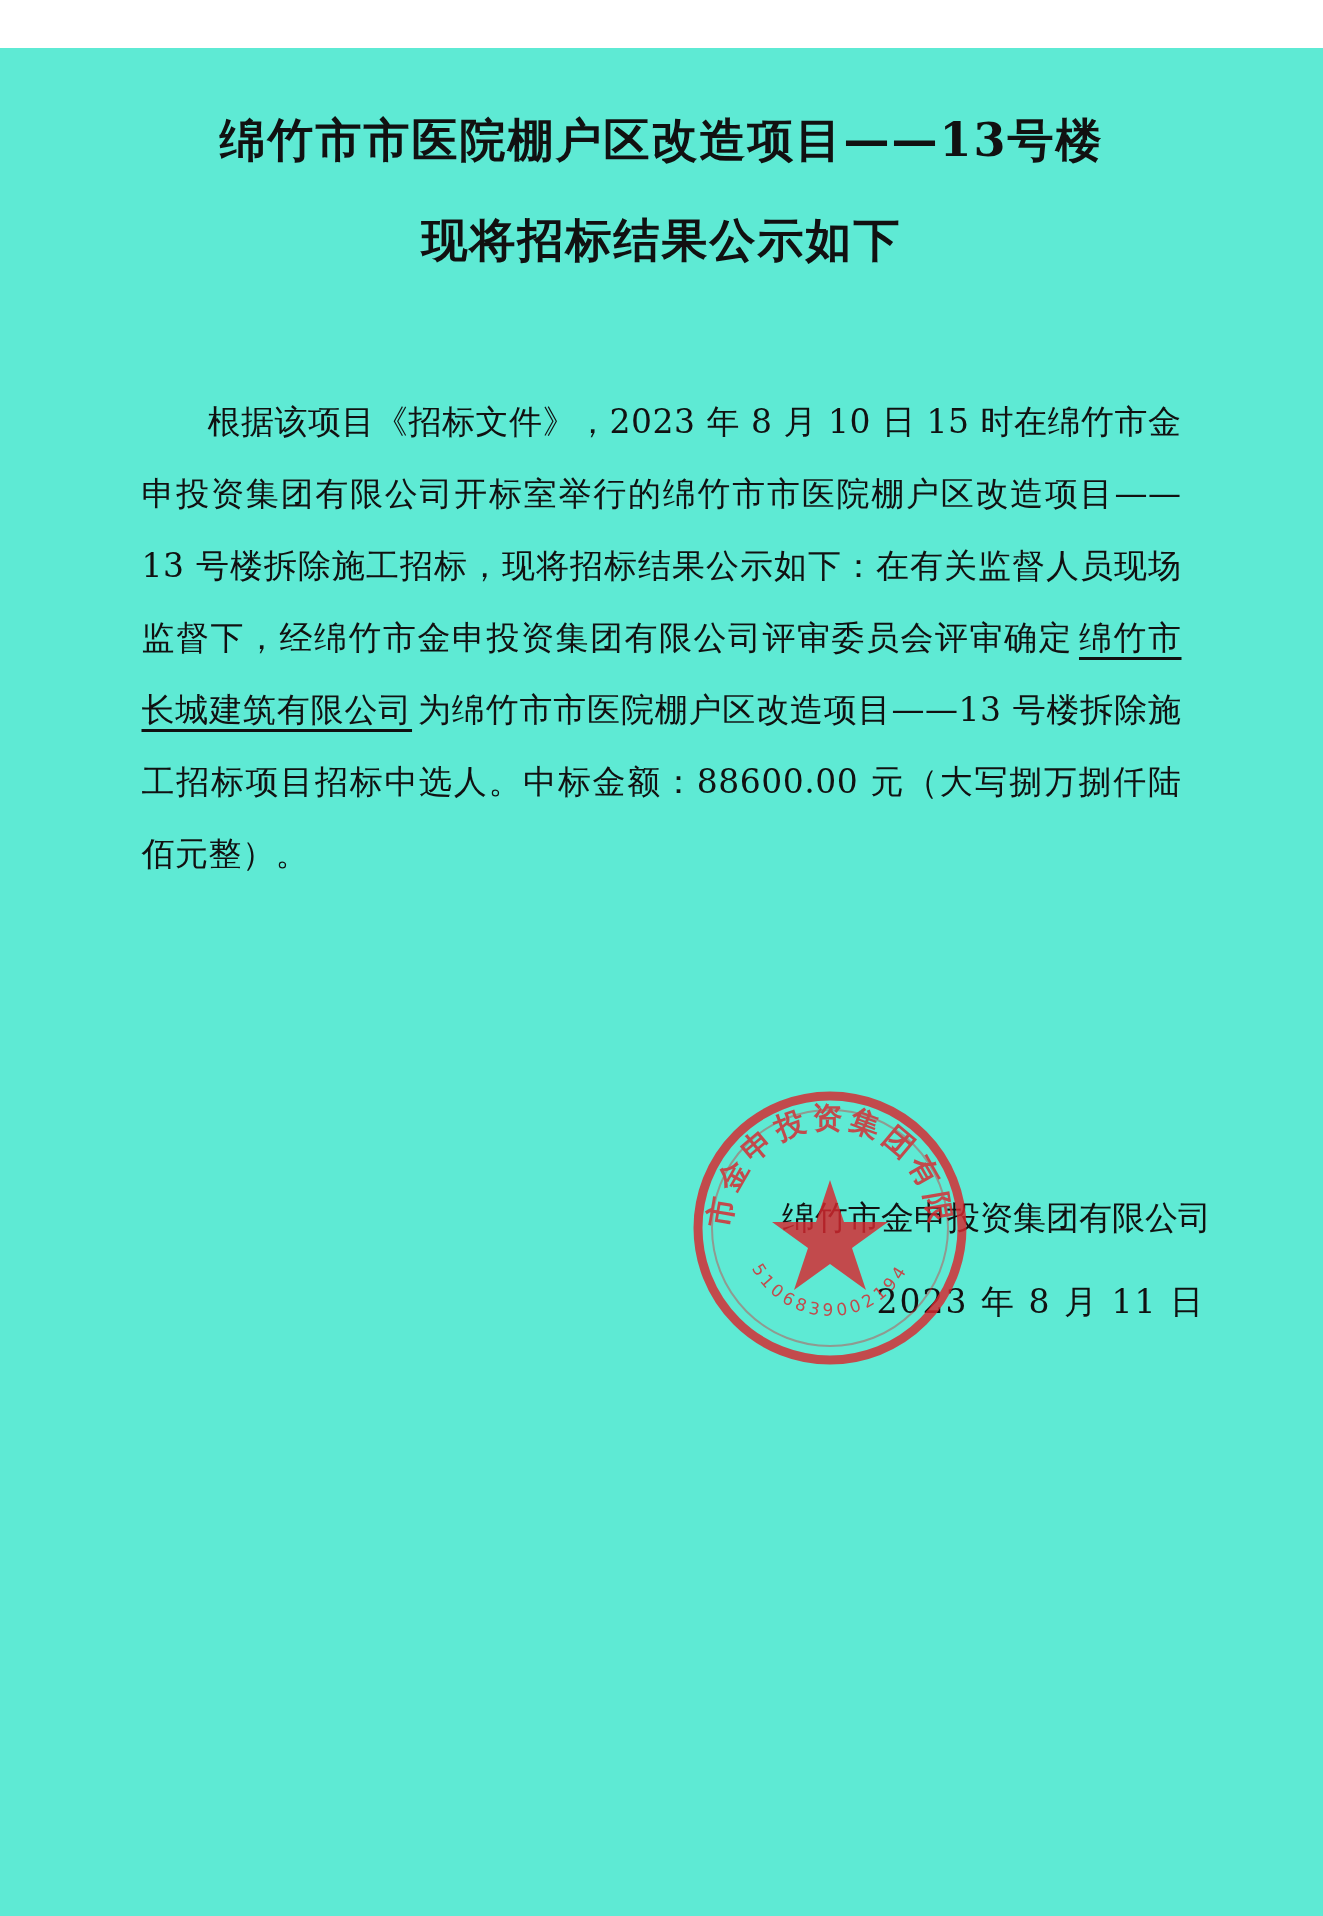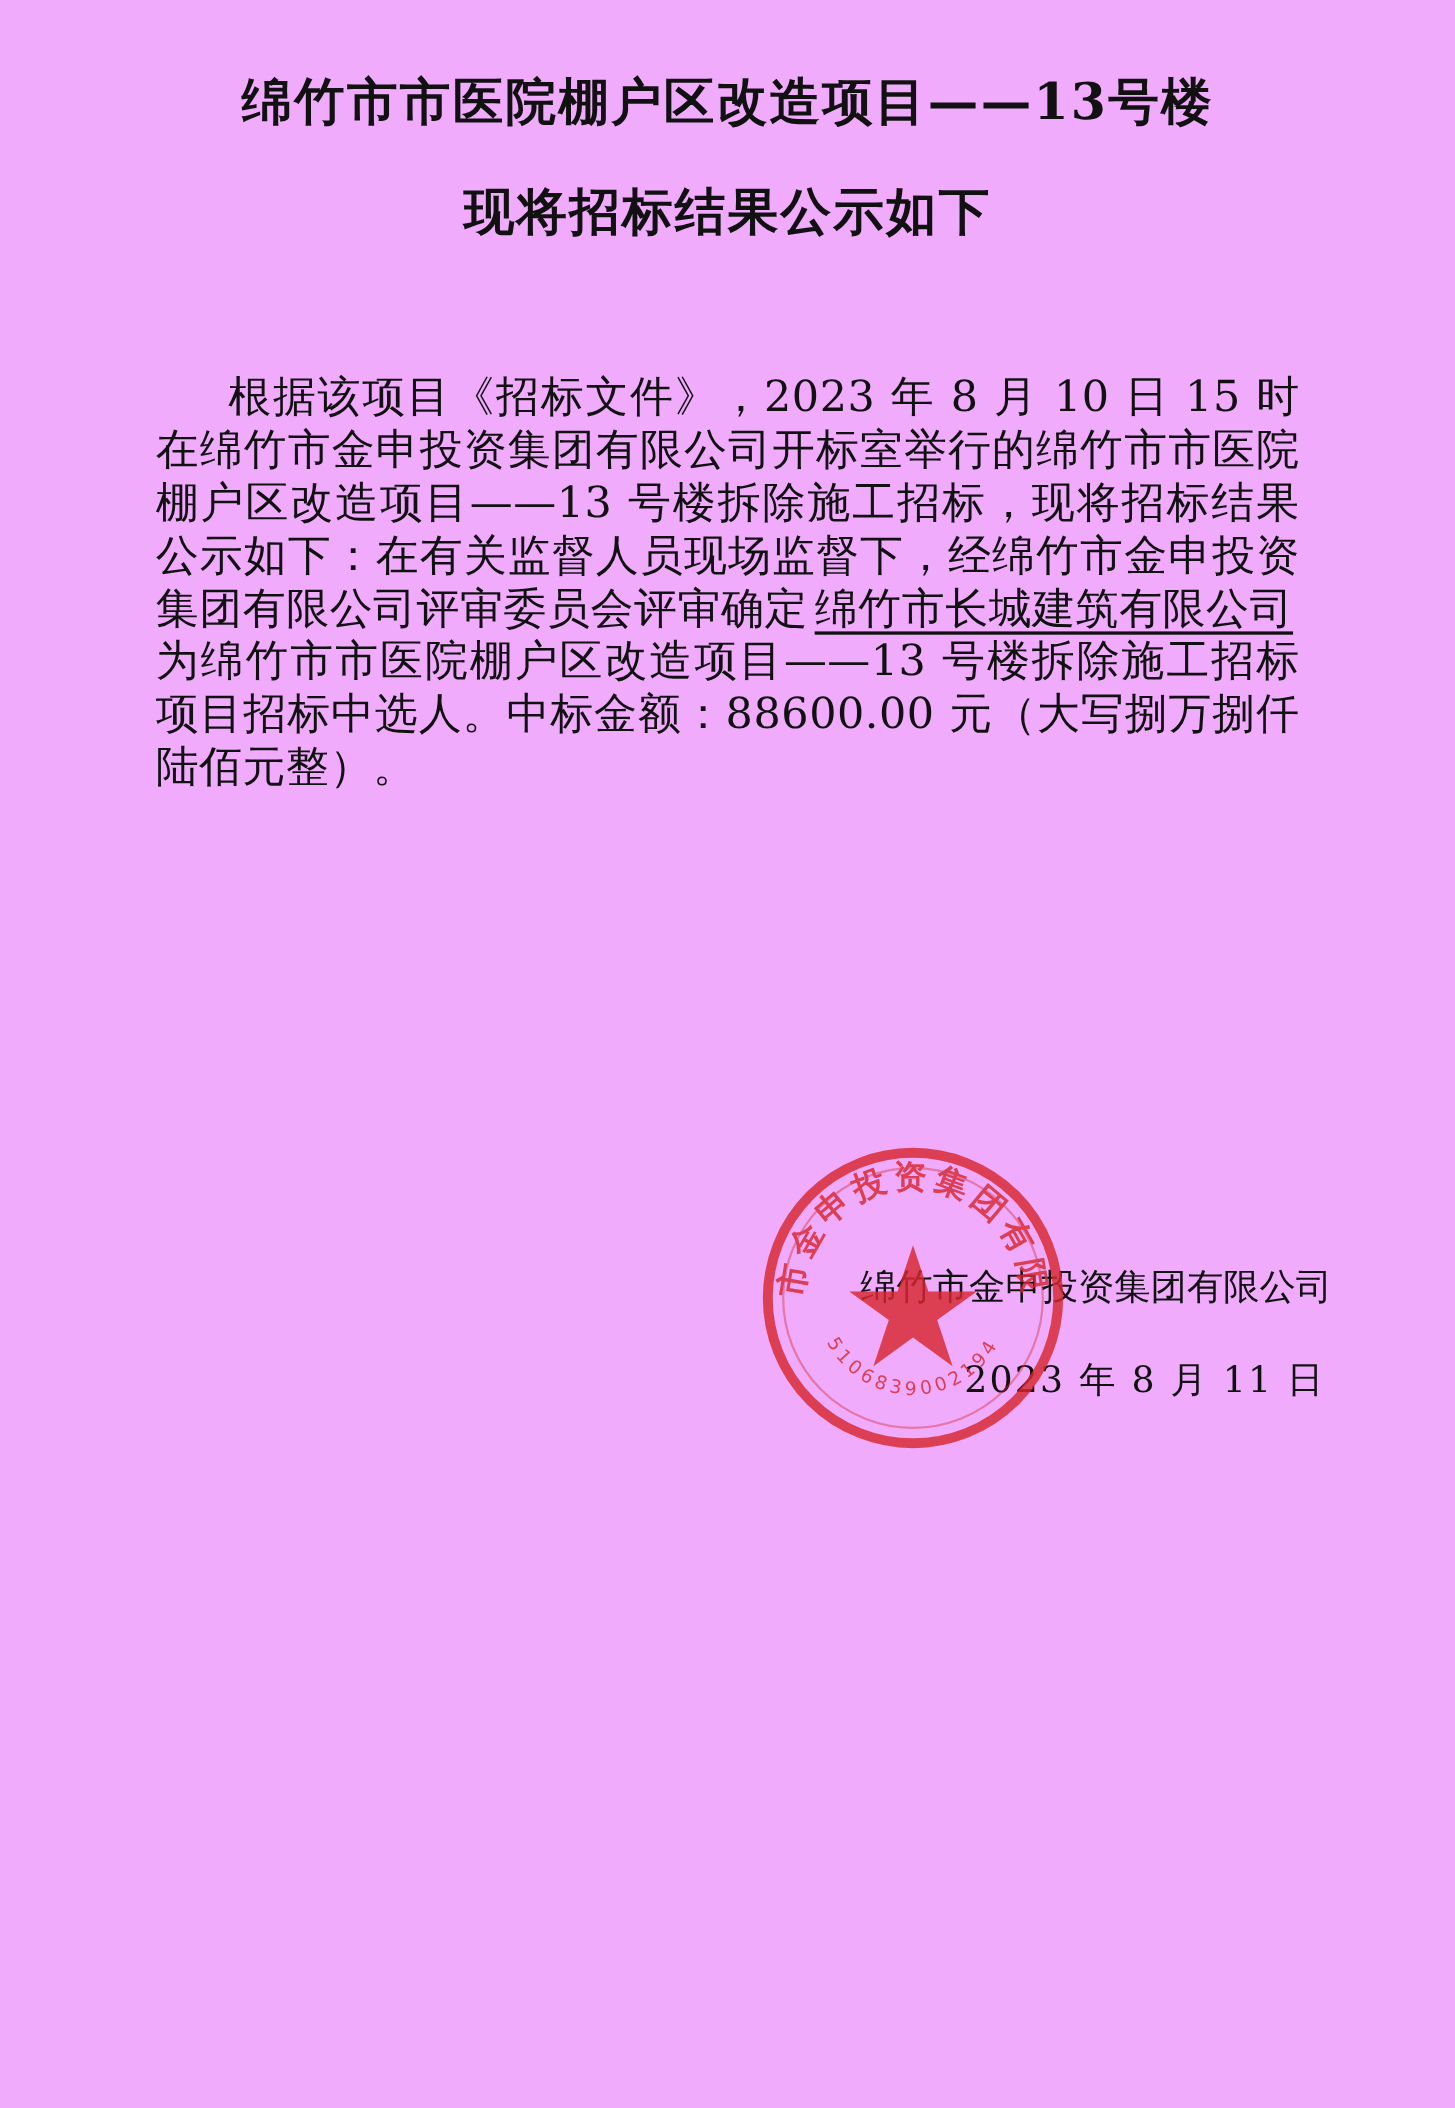--- a/index.html
+++ b/index.html
@@ -12,21 +12,22 @@
     height: 1916px;
     position: relative;
     font-family: "DejaVu Serif", "Liberation Serif", serif;
     color: #1a1a1a;
     overflow: hidden;
   }
 
   .page {
     position: absolute;
     inset: 0;
-    background: #f0abfc;
+    background: #5eead4;
+    margin-top: 48px;
   }
 
   
   .title-block {
     margin: 0 auto;
     padding-top: 42px;
     width: 1100px;
     text-align: center;
   }
   .title-line {
@@ -36,22 +37,22 @@
     line-height: 100px;
     letter-spacing: 2px;
     color: #111111;
     white-space: nowrap;
   }
 
   
   .body-block {
     margin: 96px auto 0 auto;
     width: 1040px;
-    font-size: 39px;
-    line-height: 48px;
+    font-size: 33px;
+    line-height: 72px;
     color: #111111;
     text-align: justify;
     text-justify: inter-ideograph;
   }
   .para {
     margin: 0;
     text-indent: 66px;
     letter-spacing: 0.5px;
   }
   .winner {

